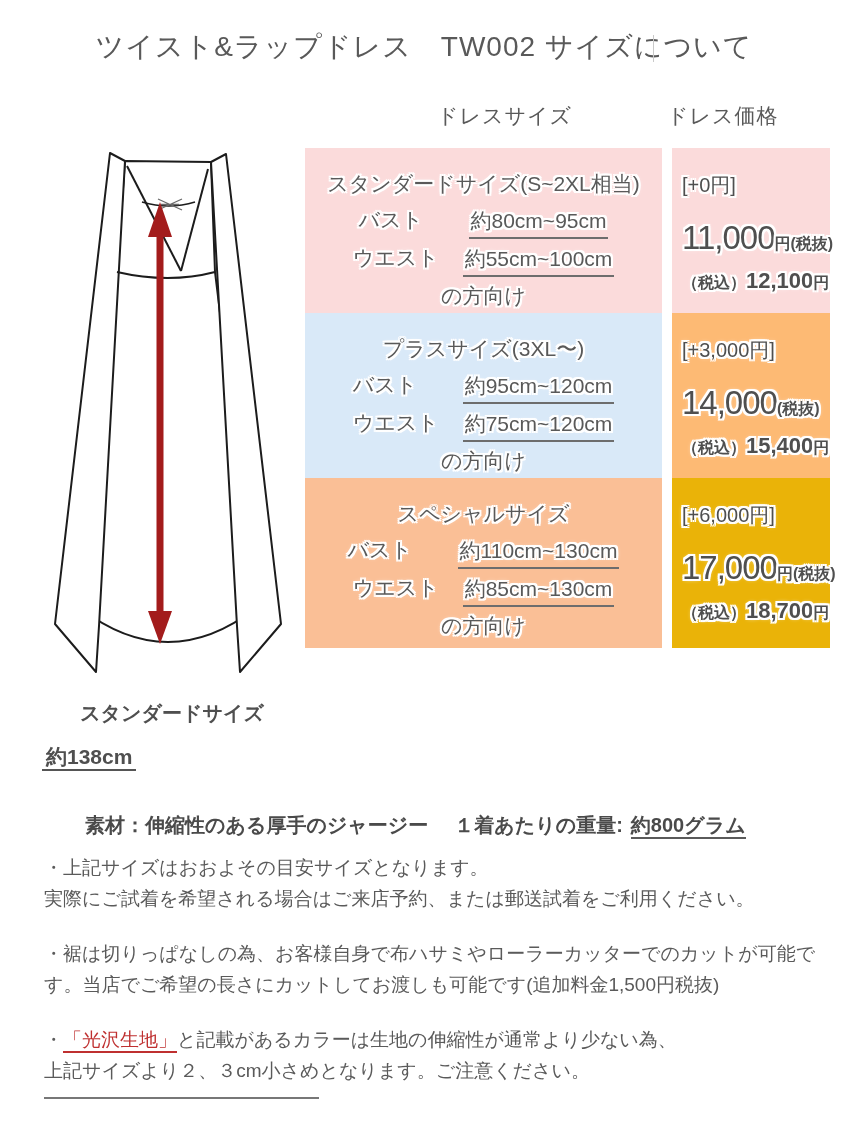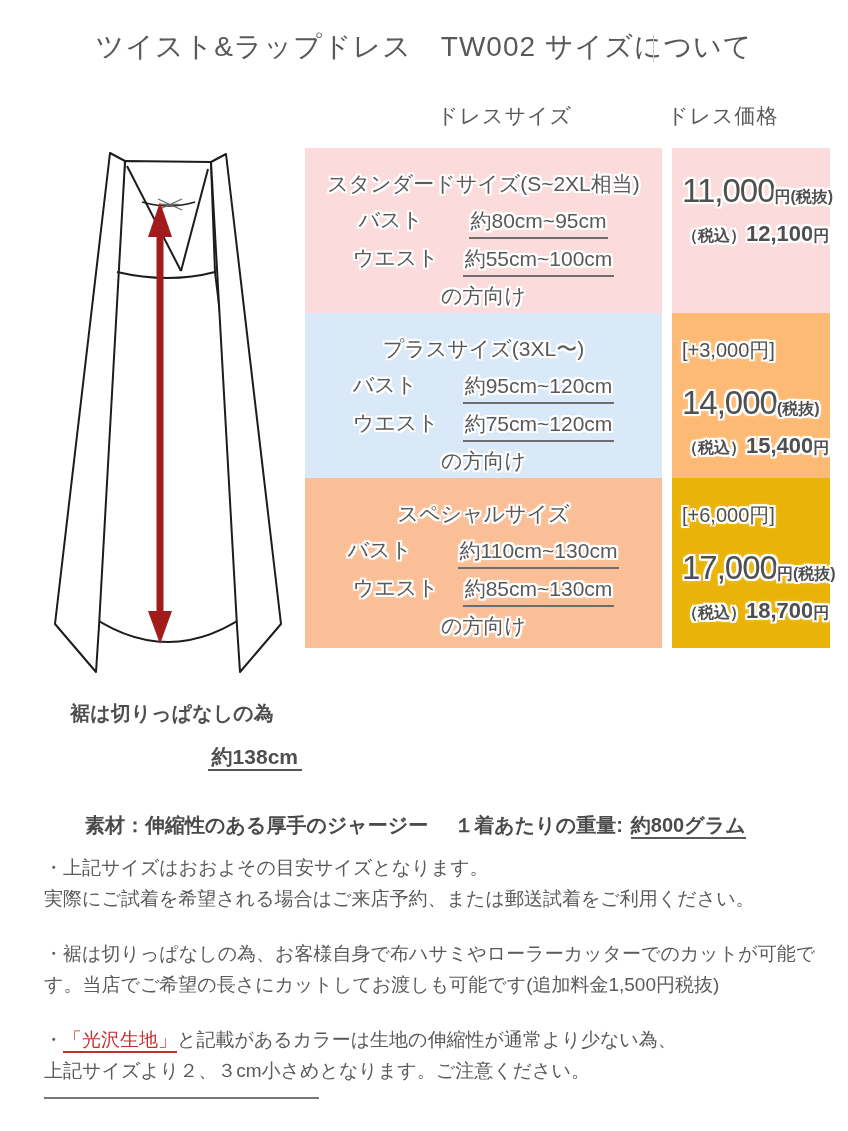--- a/index.html
+++ b/index.html
@@ -49,21 +49,21 @@
   .price-main { line-height:38px; white-space:nowrap; }
   .price-num { font-size:33px; font-weight:500; letter-spacing:-1px; }
   .price-suffix { font-size:16px; font-weight:600; }
   .price-tax { font-size:16px; font-weight:600; margin-top:5px; white-space:nowrap; }
   .tax-num { font-size:22px; }
 
   .dress-svg { left:42px; top:130px; }
 
   .length-label { left:42px; top:700px; width:260px; text-align:center;
                   font-size:20px; font-weight:700; color:#4f4f4f; }
-  .length-value { left:42px; top:743px; width:260px; text-align:right;
+  .length-value { left:42px; top:743px; width:260px; text-align:left;
                   font-size:21px; font-weight:700; color:#4f4f4f; }
   .length-value span { border-bottom:2px solid #555; padding:0 4px 1px; }
 
   .material-line { left:85px; top:812px; font-size:20px; font-weight:700; color:#4a4a4a;
                    display:flex; gap:26px; white-space:nowrap; }
   .material-line .weight-value { border-bottom:2px solid #5a5a5a; margin-left:8px; padding-bottom:1px; }
 
   .note { left:44px; width:776px; font-size:19px; color:#5a5a5a; line-height:1.65; }
   .note1 { top:852px; }
   .note2 { top:938px; }
@@ -87,20 +87,21 @@
       <span class="lbl">バスト</span>
       <span class="val">約80cm~95cm</span>
     </div>
     <div class="meas">
       <span class="lbl">ウエスト</span>
       <span class="val">約55cm~100cm</span>
     </div>
     <div class="audience">の方向け</div>
   </div>
   <div class="price-cell outlined" style="background-color:#fbdbdb">
+    <div class="surcharge">[+0円]</div>
     <div class="price-main">
       <span class="price-num">11,000</span><span class="price-suffix">円(税抜)</span>
     </div>
     <div class="price-tax">
       <span>（税込）</span><span class="tax-num">12,100</span><span>円</span>
     </div>
   </div>
 
   <div class="size-cell outlined" style="background-color:#d9e9f8">
     <div class="row-name">プラスサイズ(3XL〜)</div>
@@ -162,21 +163,21 @@
   <path d="M 85,36 L 139,141" fill="none" stroke="#1c1c1c" stroke-width="2"></path>
   <path d="M 166,39 L 139,141" fill="none" stroke="#1c1c1c" stroke-width="2"></path>
 
   <path d="M 75,142 Q 127,154 173,142" fill="none" stroke="#1c1c1c" stroke-width="2"></path>
 
   <line x1="118" y1="98" x2="118" y2="488" stroke-width="7" stroke="#a31c1c"></line>
   <polygon points="118,72 106,107 130,107" fill="#a31c1c"></polygon>
   <polygon points="118,514 106,481 130,481" fill="#a31c1c"></polygon>
 </svg>
 
-<div class="abs length-label">裾は切りっぱなしの為</div>
+<div class="abs length-label">スタンダードサイズ</div>
 <div class="abs length-value"><span>約138cm</span></div>
 
 <div class="abs material-line">
   <span>素材：伸縮性のある厚手のジャージー</span>
   <span>
     <span>１着あたりの重量:</span><span class="weight-value">約800グラム</span>
   </span>
 </div>
 
 <div class="abs note note1">

